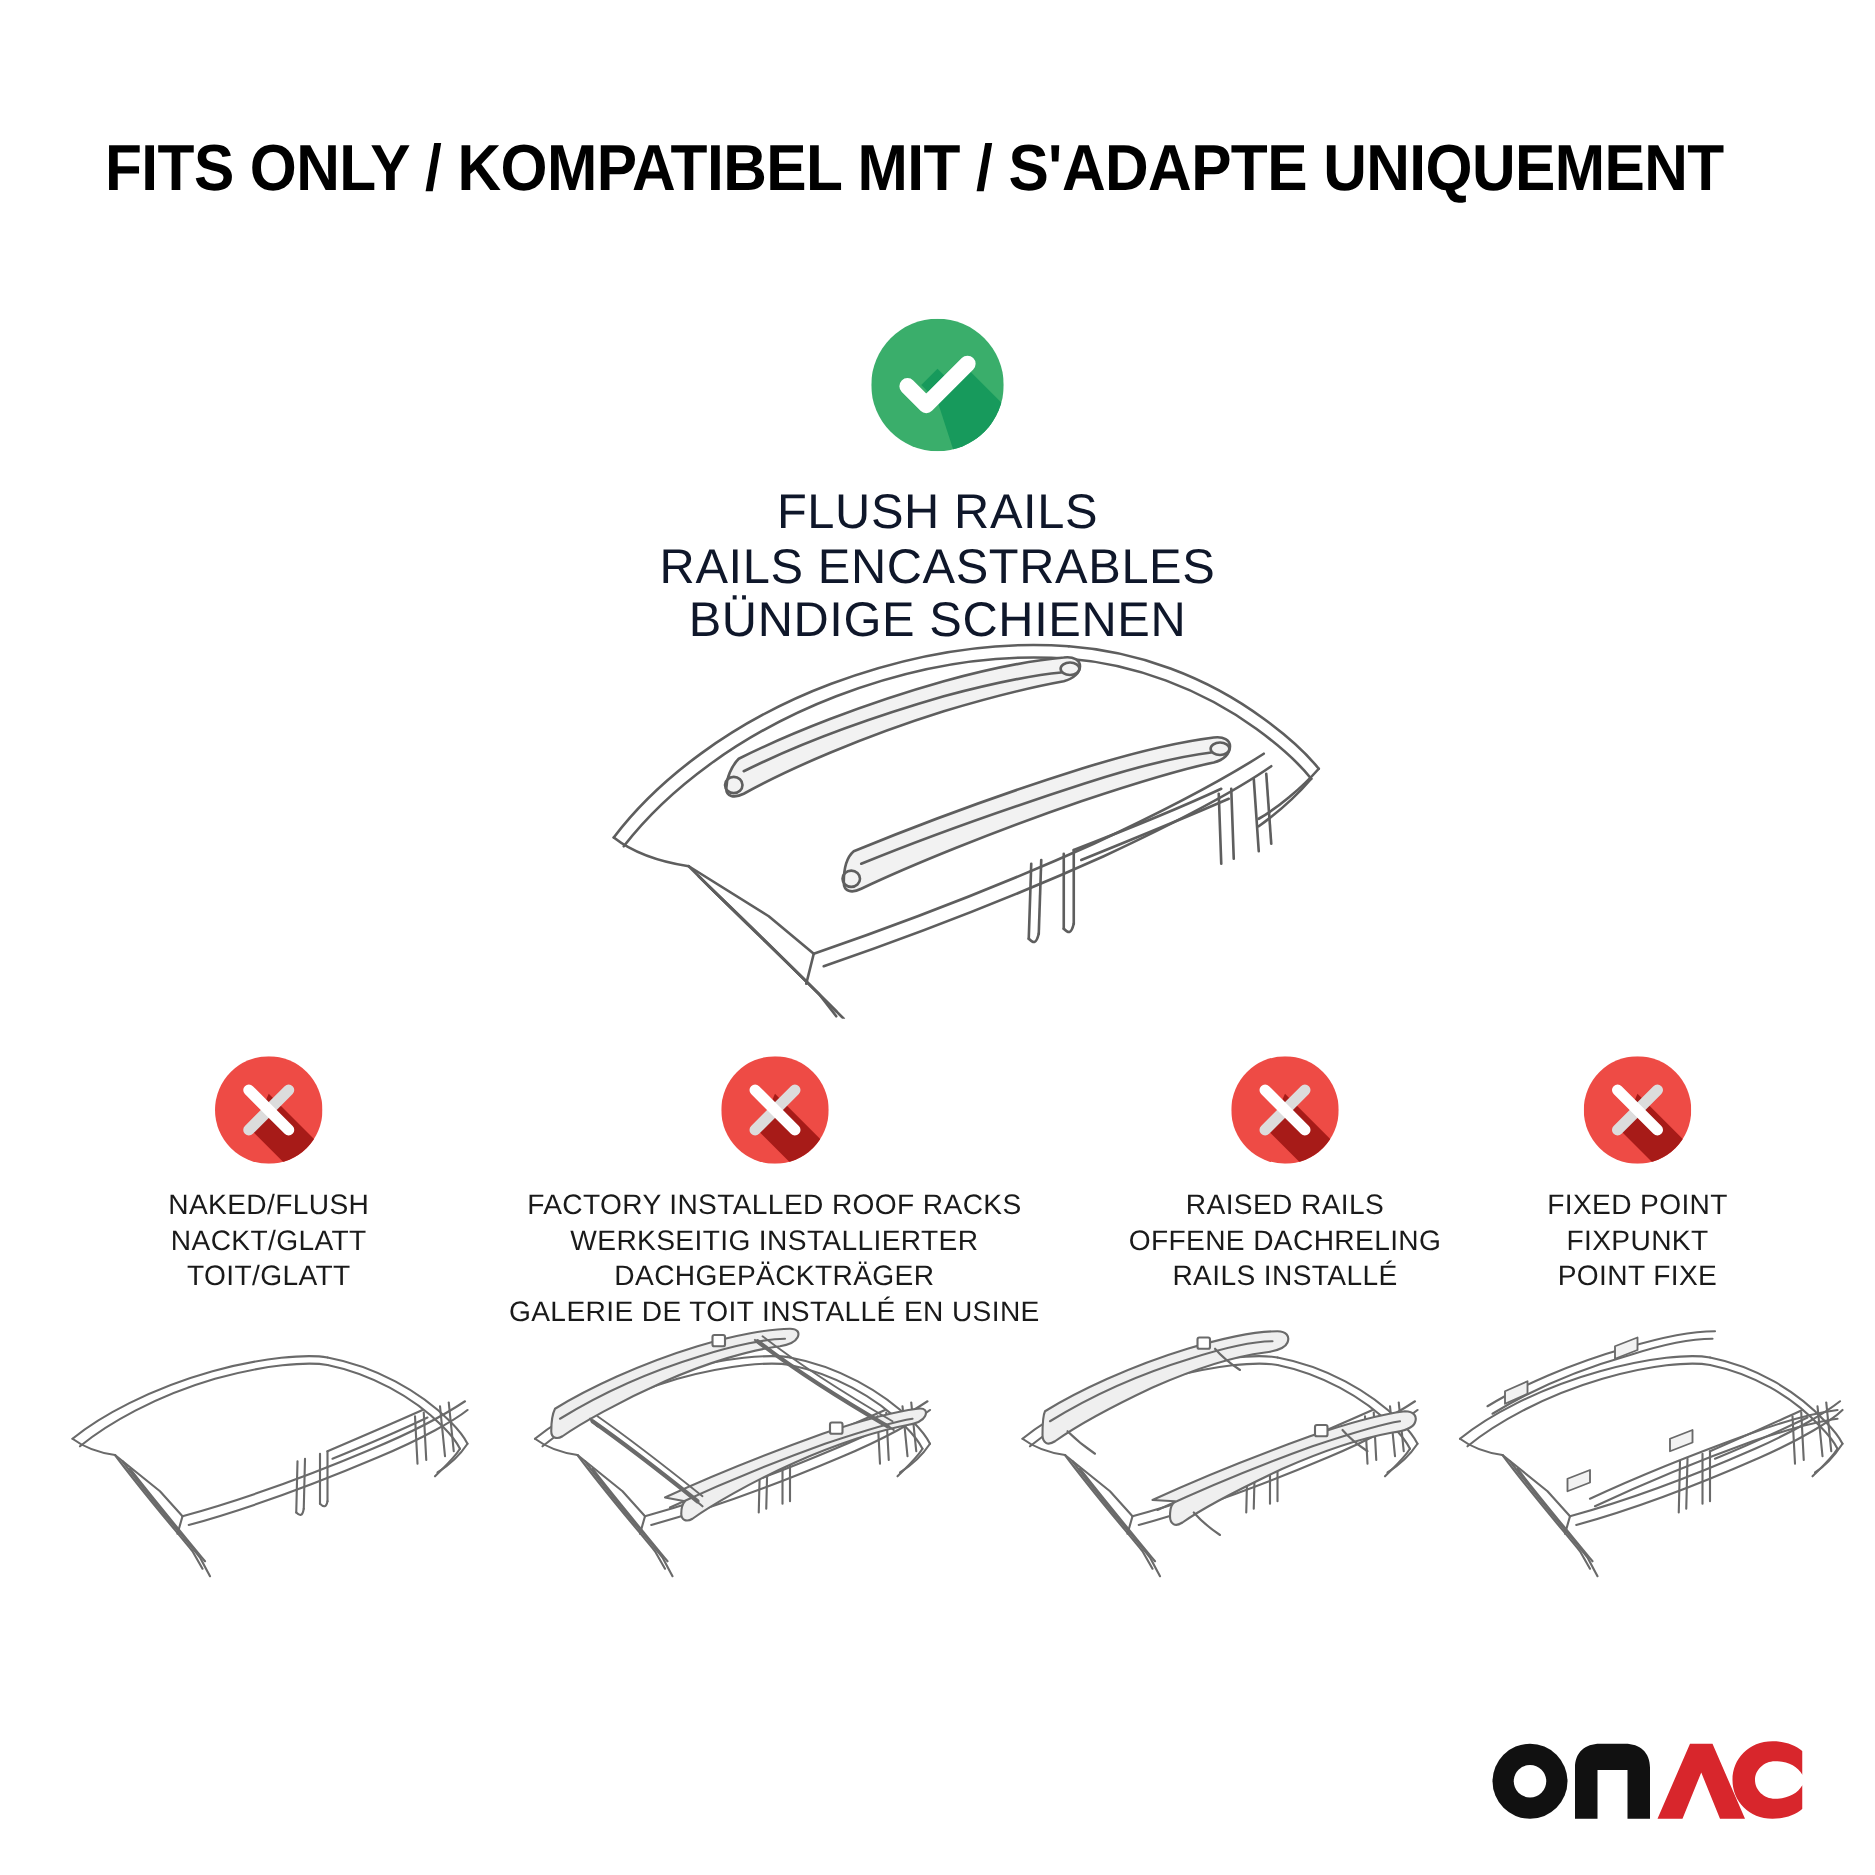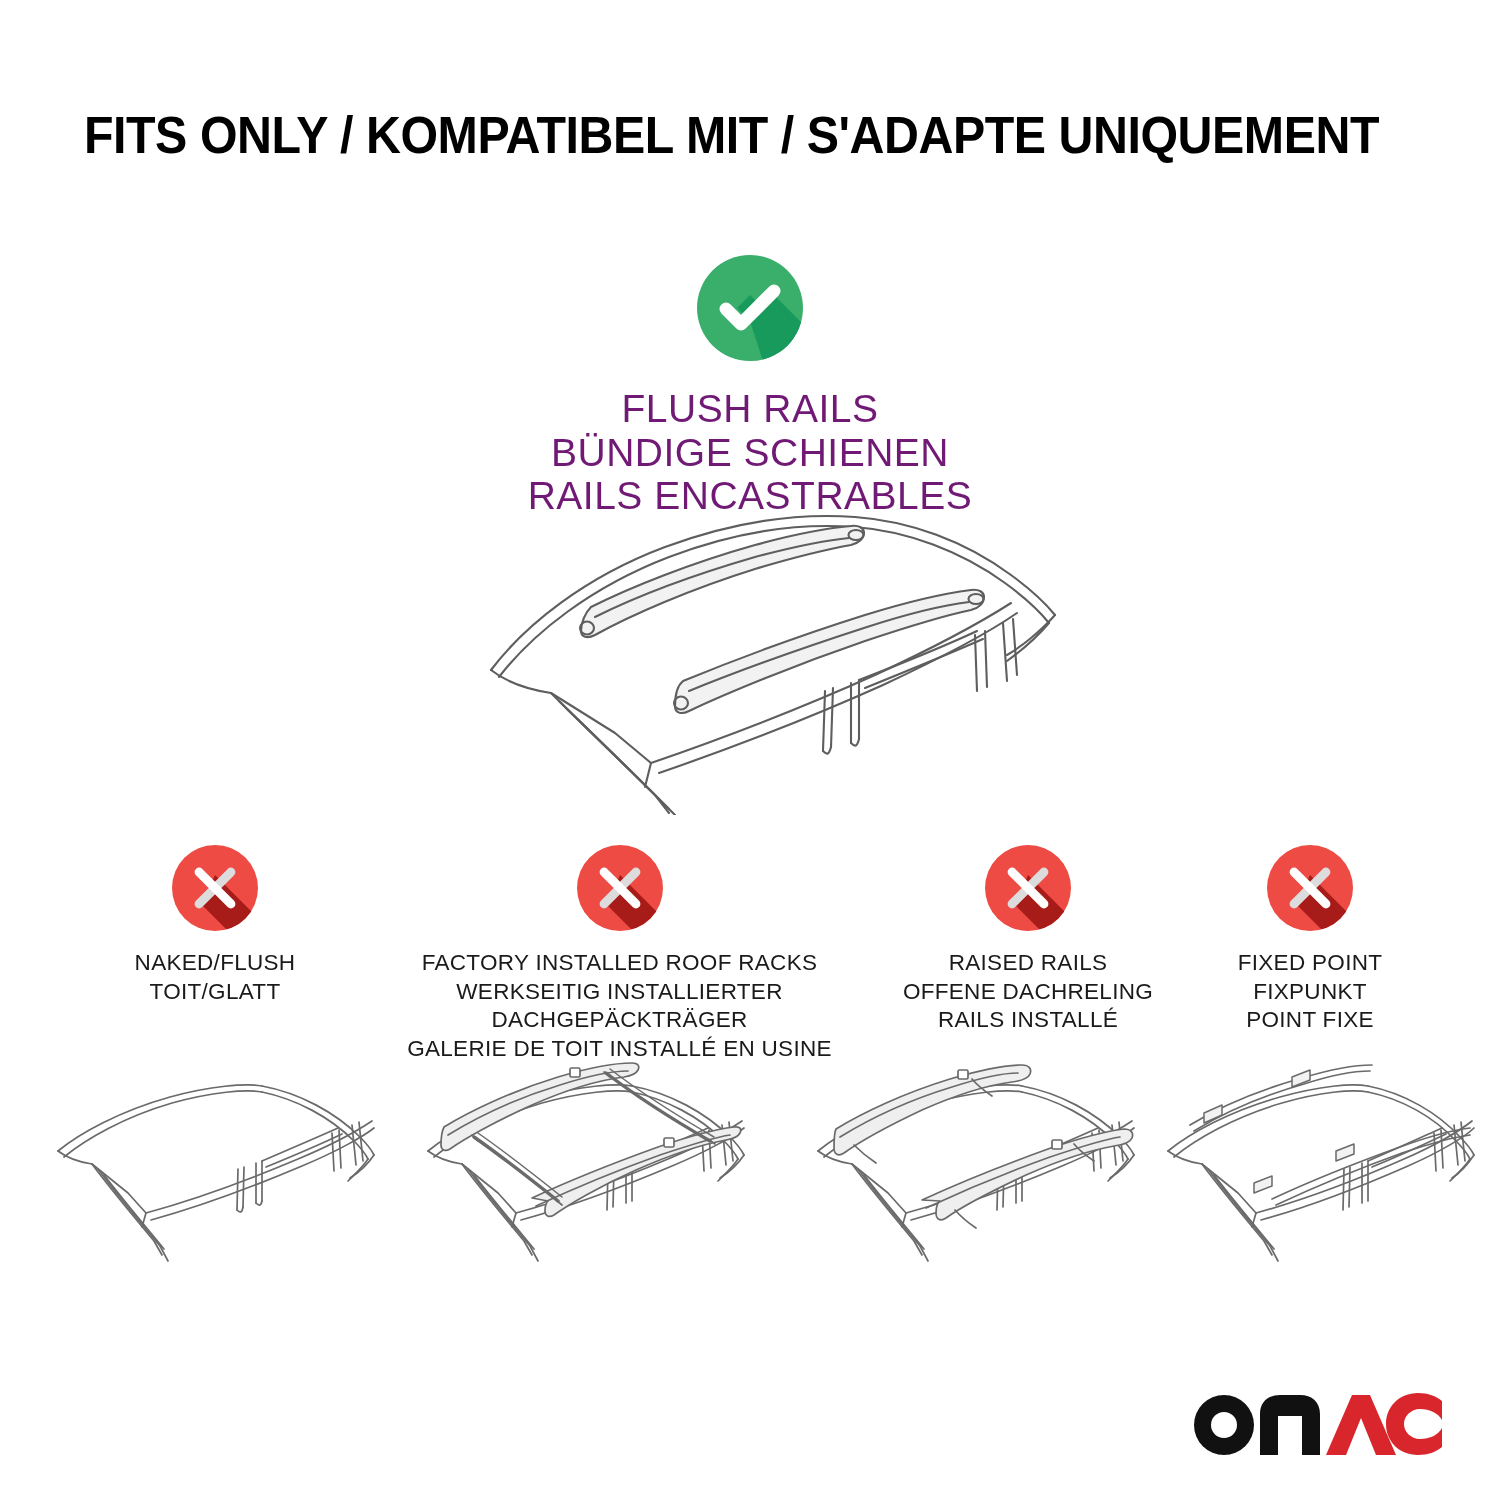--- a/index.html
+++ b/index.html
@@ -47,21 +47,21 @@
     height: 106px;
   }
   .badge-wrap svg { display: block; }
 
   #approved-labels {
     margin-top: 22px;
     font-size: 39px;
     line-height: 1.12;
     letter-spacing: 0.5px;
     font-weight: 400;
-    color: #701a75;
+    color: #0f172a;
   }
   #approved-labels div { white-space: nowrap; }
 
   
   #flush-illustration {
     position: absolute;
     left: 455px;
     top: 495px;
     width: 620px;
     height: 320px;
@@ -137,22 +137,22 @@
 
         <polygon points="40,53 53,40 106,93 106,106 93,106" fill="#179A5C"></polygon>
         <polygon points="53,66 78,41 106,69 106,106 66,106" fill="#179A5C"></polygon>
       </g>
       <path d="M29 54 L44 69 L77 36" fill="none" stroke="#FFFFFF" stroke-width="13" stroke-linecap="round" stroke-linejoin="round"></path>
     </svg>
   </div>
 
   <div id="approved-labels">
     <div>FLUSH RAILS</div>
+    <div>RAILS ENCASTRABLES</div>
     <div>BÜNDIGE SCHIENEN</div>
-    <div>RAILS ENCASTRABLES</div>
   </div>
 </div>
 
 <div id="flush-illustration">
   <svg width="620" height="320" viewBox="0 0 620 320" aria-hidden="true">
     <g fill="none" stroke="#5E5E5E" stroke-width="2.1" stroke-linejoin="round" stroke-linecap="round">
 
       <path d="M36 175 C 70 130, 130 82, 210 52 C 280 26, 345 18, 400 22"></path>
       <path d="M400 22 C 455 26, 510 46, 556 80 C 578 96, 592 110, 600 120"></path>
 
@@ -223,20 +223,21 @@
         </g>
         <g clip-path="url(#clipRed0)">
           <rect x="38.5" y="16" width="9" height="54" rx="4.5" fill="#DCDCDC" transform="rotate(45 43 43)"></rect>
         </g>
         <rect x="38.5" y="16" width="9" height="54" rx="4.5" fill="#FFFFFF" transform="rotate(-45 43 43)"></rect>
         <path d="M30 30 L43 43 L30 56 L26 49 L33 43 L26 37 Z" fill="#FFFFFF" opacity="0"></path>
       </svg>
     </div>
     <div class="reject-labels">
       <div>NAKED/FLUSH</div>
+      <div>NACKT/GLATT</div>
       <div>TOIT/GLATT</div>
     </div>
   </div>
 
   <div class="reject-col" id="reject-col-1">
     <div class="badge-wrap">
       <svg width="86" height="86" viewBox="0 0 86 86" aria-hidden="true">
         <defs>
             <clipPath id="clipRed1">
               <circle cx="43" cy="43" r="43"></circle>

